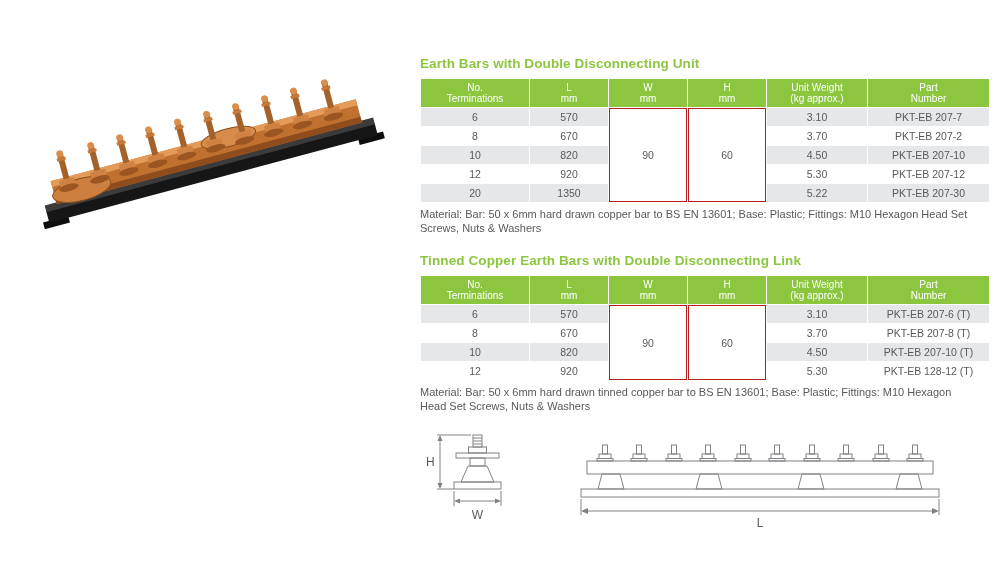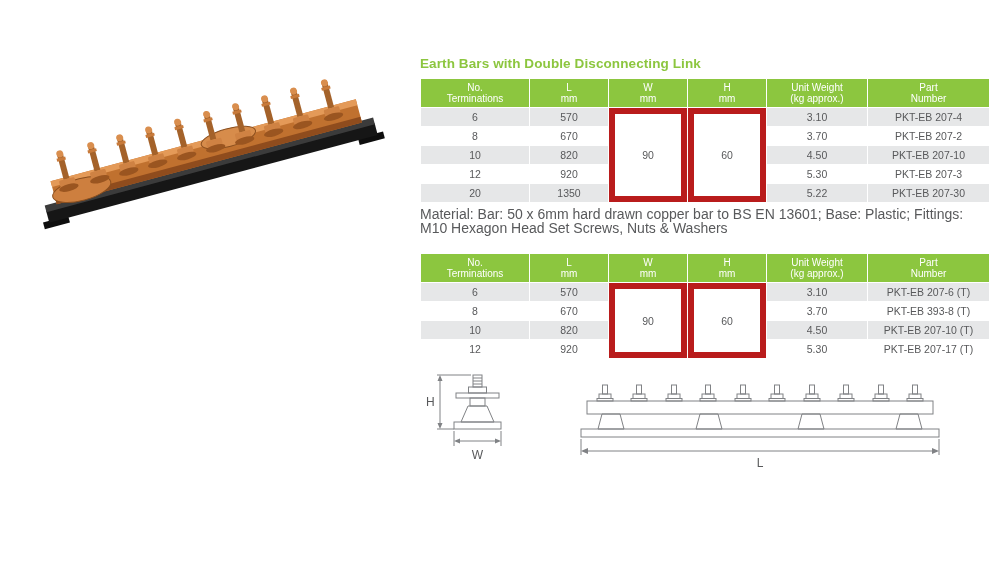--- a/index.html
+++ b/index.html
@@ -28,24 +28,24 @@
   table.spec th {
     background:#8cc63f; color:#ffffff; font-size:10px; font-weight:normal;
     line-height:11px; padding:3px 2px; text-align:center; vertical-align:middle;
   }
   table.spec td {
     font-size:10.5px; color:#58595b; text-align:center; vertical-align:middle;
     height:18px; padding:1px 2px; background:#ffffff;
   }
   table.spec tr.alt td.datacell { background:#e6e7e8; }
   table.spec td.merged {
-    background:#ffffff; border:6px solid #b91c1c;
+    background:#ffffff; border:1px solid #b91c1c;
   }
   .material {
-    font-size:14px; line-height:14px; color:#58595b;
+    font-size:11px; line-height:14px; color:#58595b;
     width:560px; margin:2px 0 18px 0;
   }
   .drawings {
     display:flex; align-items:flex-start; gap:34px; margin-top:12px;
   }
   .drawings svg text {
     font-family:"Liberation Sans", sans-serif; font-size:12px; fill:#58595b;
   }
   .drawing-small { margin-left:2px; }
 </style>
@@ -85,21 +85,21 @@
         <use href="#pbolt" x="250" y="92"></use>
         <use href="#pbolt" x="280" y="92"></use>
         <use href="#pbolt" x="312" y="92"></use>
       </g>
     </svg>
   </div>
 
   <div class="content">
 
     <section>
-      <h2 class="section-title">Earth Bars with Double Disconnecting Link</h2>
+      <h2 class="section-title">Earth Bars with Double Disconnecting Unit</h2>
 
       <table class="spec">
         <colgroup>
           <col style="width:108px">
             <col style="width:78px">
             <col style="width:78px">
           <col style="width:78px">
             <col style="width:100px">
             <col style="width:121px">
         </colgroup>
@@ -131,53 +131,54 @@
             </th>
           </tr>
         </thead>
         <tbody>
           <tr class="alt">
             <td class="datacell">6</td>
             <td class="datacell">570</td>
             <td class="merged" rowspan="5">90</td>
             <td class="merged" rowspan="5">60</td>
             <td class="datacell">3.10</td>
-            <td class="datacell">PKT-EB 207-4</td>
+            <td class="datacell">PKT-EB 207-7</td>
           </tr>
           <tr>
             <td class="datacell">8</td>
             <td class="datacell">670</td>
             <td class="datacell">3.70</td>
             <td class="datacell">PKT-EB 207-2</td>
           </tr>
           <tr class="alt">
             <td class="datacell">10</td>
             <td class="datacell">820</td>
             <td class="datacell">4.50</td>
             <td class="datacell">PKT-EB 207-10</td>
           </tr>
           <tr>
             <td class="datacell">12</td>
             <td class="datacell">920</td>
             <td class="datacell">5.30</td>
-            <td class="datacell">PKT-EB 207-3</td>
+            <td class="datacell">PKT-EB 207-12</td>
           </tr>
           <tr class="alt">
             <td class="datacell">20</td>
             <td class="datacell">1350</td>
             <td class="datacell">5.22</td>
             <td class="datacell">PKT-EB 207-30</td>
           </tr>
         </tbody>
       </table>
 
       <p class="material">Material: Bar: 50 x 6mm hard drawn copper bar to BS EN 13601; Base: Plastic; Fittings: M10 Hexagon Head Set Screws, Nuts &amp; Washers</p>
     </section>
 
     <section>
+      <h2 class="section-title">Tinned Copper Earth Bars with Double Disconnecting Link</h2>
 
       <table class="spec">
         <colgroup>
           <col style="width:108px">
             <col style="width:78px">
             <col style="width:78px">
           <col style="width:78px">
             <col style="width:100px">
             <col style="width:121px">
         </colgroup>
@@ -215,37 +216,38 @@
             <td class="datacell">570</td>
             <td class="merged" rowspan="4">90</td>
             <td class="merged" rowspan="4">60</td>
             <td class="datacell">3.10</td>
             <td class="datacell">PKT-EB 207-6 (T)</td>
           </tr>
           <tr>
             <td class="datacell">8</td>
             <td class="datacell">670</td>
             <td class="datacell">3.70</td>
-            <td class="datacell">PKT-EB 393-8 (T)</td>
+            <td class="datacell">PKT-EB 207-8 (T)</td>
           </tr>
           <tr class="alt">
             <td class="datacell">10</td>
             <td class="datacell">820</td>
             <td class="datacell">4.50</td>
             <td class="datacell">PKT-EB 207-10 (T)</td>
           </tr>
           <tr>
             <td class="datacell">12</td>
             <td class="datacell">920</td>
             <td class="datacell">5.30</td>
-            <td class="datacell">PKT-EB 207-17 (T)</td>
+            <td class="datacell">PKT-EB 128-12 (T)</td>
           </tr>
         </tbody>
       </table>
 
+      <p class="material">Material: Bar: 50 x 6mm hard drawn tinned copper bar to BS EN 13601; Base: Plastic; Fittings: M10 Hexagon Head Set Screws, Nuts &amp; Washers</p>
     </section>
 
     <div class="drawings">
 
       <svg class="drawing-small" width="115" height="105" viewBox="0 0 115 105">
         <g stroke="#808285" fill="none" stroke-width="1">
           <rect x="51" y="4" width="9" height="12"></rect>
           <line x1="51" y1="7" x2="60" y2="7"></line>
           <line x1="51" y1="10" x2="60" y2="10"></line>
           <line x1="51" y1="13" x2="60" y2="13"></line>

